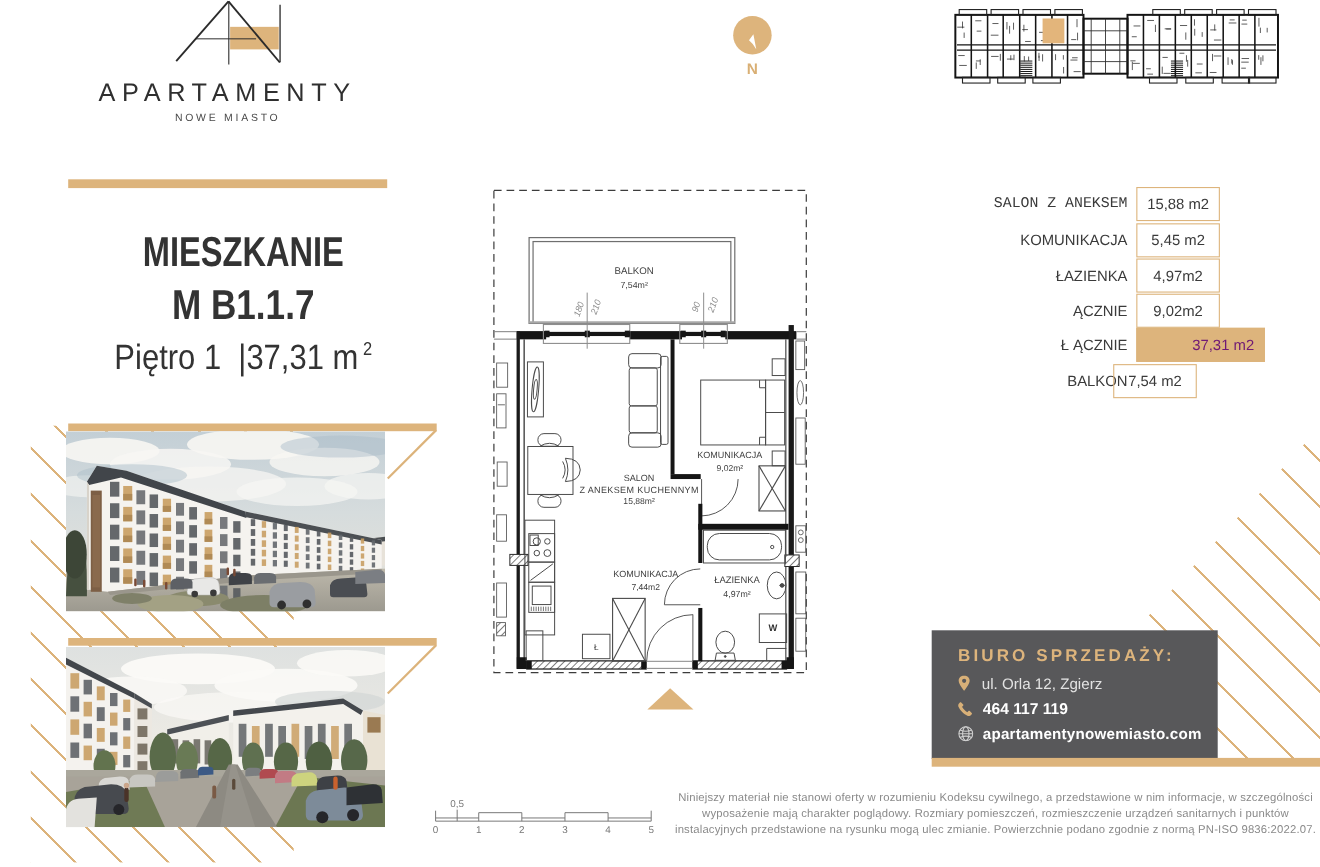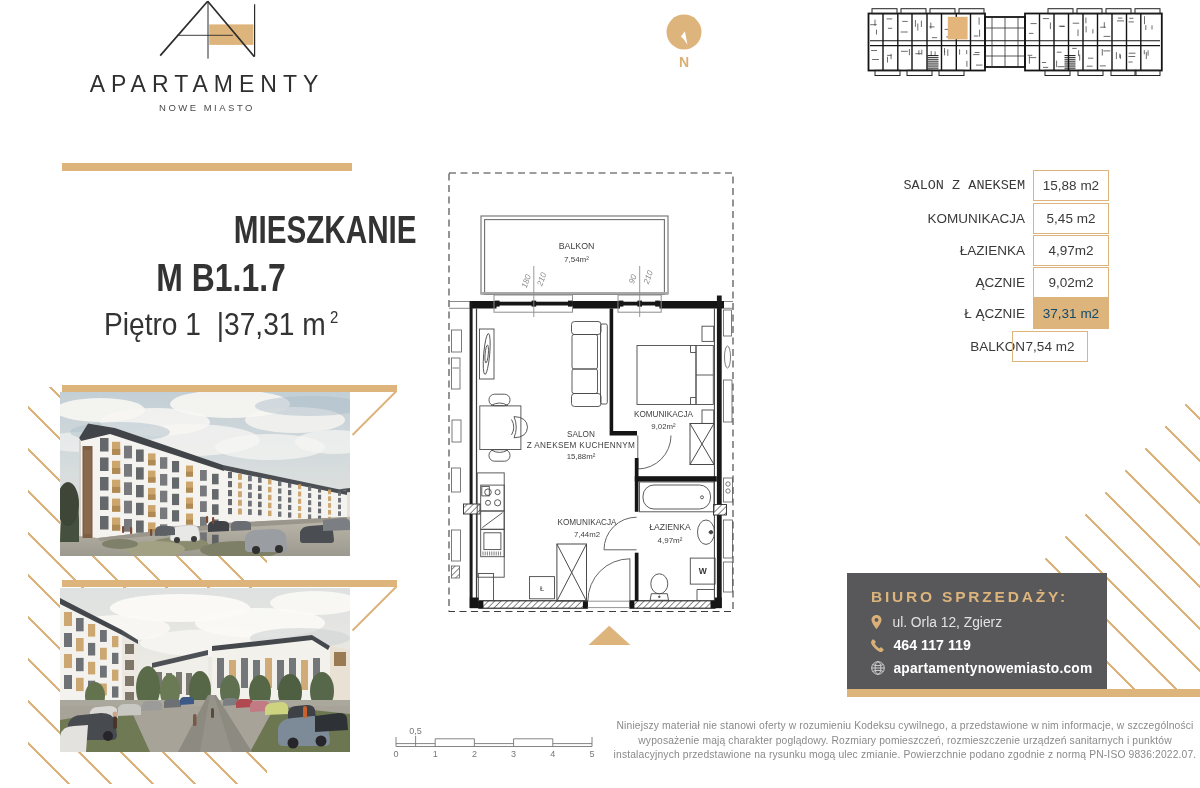--- a/index.html
+++ b/index.html
@@ -30,21 +30,21 @@
   <line x1="58" y1="1.2" x2="58" y2="58.6" stroke="#2b2b2b" stroke-width="1"></line>
   <line x1="104.6" y1="4.3" x2="104.6" y2="56.6" stroke="#2b2b2b" stroke-width="1.2"></line>
 </svg>
 
 <div class="abs" style="left:0px;top:71px;width:414px;text-align:center;font-size:23px;letter-spacing:6px;color:#2f2f2f;font-weight:400;">APARTAMENTY</div>
 
 <div class="abs" style="left:0px;top:102px;width:414px;text-align:center;font-size:9.5px;letter-spacing:2.5px;color:#4a4a4a;">NOWE MIASTO</div>
 
 <div class="gbar" style="left:61.7px;top:162.5px;width:290px;height:8px;"></div>
 
-<div class="abs" style="left:0px;top:209px;width:442px;text-align:right;font-size:38px;font-weight:700;color:#333;"><span style="display:inline-block;transform:scaleX(0.78);transform-origin:center;white-space:nowrap;">MIESZKANIE</span></div>
+<div class="abs" style="left:0px;top:209px;width:442px;text-align:center;font-size:38px;font-weight:700;color:#333;"><span style="display:inline-block;transform:scaleX(0.78);transform-origin:center;white-space:nowrap;">MIESZKANIE</span></div>
 
 <div class="abs" style="left:0px;top:257px;width:442px;text-align:center;font-size:38px;font-weight:700;color:#333;"><span style="display:inline-block;transform:scaleX(0.84);transform-origin:center;white-space:nowrap;">M B1.1.7</span></div>
 
 <div class="abs" style="left:0px;top:306px;width:442px;text-align:center;font-size:32px;font-weight:400;color:#333;"><span style="display:inline-block;transform:scaleX(0.88);transform-origin:center;white-space:nowrap;">Piętro 1&nbsp; |37,31 m<span style="font-size:17px;vertical-align:12px;">&nbsp;2</span></span></div>
 
 <div class="gbar" style="left:61.5px;top:384.5px;width:335px;height:7px;"></div>
 
 <div class="abs" style="left:60px;top:391.5px;width:290px;height:164px;overflow:hidden;">
   <svg width="290" height="164" viewBox="0 0 290 164" preserveAspectRatio="none">
 <defs>
@@ -552,21 +552,21 @@
 <div class="abs" style="left:860px;top:202.5px;width:165px;height:31px;text-align:right;font-size:13.5px;color:#3a3a3a;line-height:31px;">KOMUNIKACJA</div>
 <div class="abs" style="left:1033px;top:202.5px;width:74px;height:29px;border:1.5px solid #DDB47C;text-align:center;font-size:13.5px;color:#3a3a3a;line-height:29px;">5,45 m2</div>
 
 <div class="abs" style="left:860px;top:235px;width:165px;height:31px;text-align:right;font-size:13.5px;color:#3a3a3a;line-height:31px;">ŁAZIENKA</div>
 <div class="abs" style="left:1033px;top:235px;width:74px;height:29px;border:1.5px solid #DDB47C;text-align:center;font-size:13.5px;color:#3a3a3a;line-height:29px;">4,97m2</div>
 
 <div class="abs" style="left:860px;top:266.5px;width:165px;height:31px;text-align:right;font-size:13.5px;color:#3a3a3a;line-height:31px;">ĄCZNIE</div>
 <div class="abs" style="left:1033px;top:266.5px;width:74px;height:29px;border:1.5px solid #DDB47C;text-align:center;font-size:13.5px;color:#3a3a3a;line-height:29px;">9,02m2</div>
 
 <div class="abs" style="left:860px;top:297.5px;width:165px;height:31px;text-align:right;font-size:13.5px;color:#3a3a3a;line-height:31px;">Ł ĄCZNIE</div>
-<div class="abs" style="left:1033px;top:297.5px;width:74px;height:29px;border:1.5px solid #DDB47C;background:#DDB47C;text-align:center;font-size:13.5px;color:#0c4a6e;line-height:29px;">37,31 m2</div>
+<div class="abs" style="left:1033px;top:297.5px;width:74px;height:29px;border:1.5px solid #DDB47C;background:#DDB47C;text-align:center;font-size:13.5px;color:#701a75;line-height:29px;padding-left:41px;">37,31 m2</div>
 
 <div class="abs" style="left:860px;top:330.5px;width:165px;height:31px;text-align:right;font-size:13.5px;color:#3a3a3a;line-height:31px;">BALKON</div>
 <div class="abs" style="left:1012px;top:330.5px;width:74px;height:29px;border:1.5px solid #DDB47C;text-align:center;font-size:13.5px;color:#3a3a3a;line-height:29px;">7,54 m2</div>
 
 <svg class="abs" style="left:440px;top:160px;" width="310" height="492" viewBox="440 160 310 492" font-family="Liberation Sans,sans-serif">
 <defs>
   <pattern id="wh" patternUnits="userSpaceOnUse" width="4.4" height="4.4" patternTransform="rotate(45)">
     <rect width="4.4" height="4.4" fill="#fff"></rect>
     <line x1="0" y1="0" x2="0" y2="4.4" stroke="#2a2a2a" stroke-width="1.1"></line>
   </pattern>

